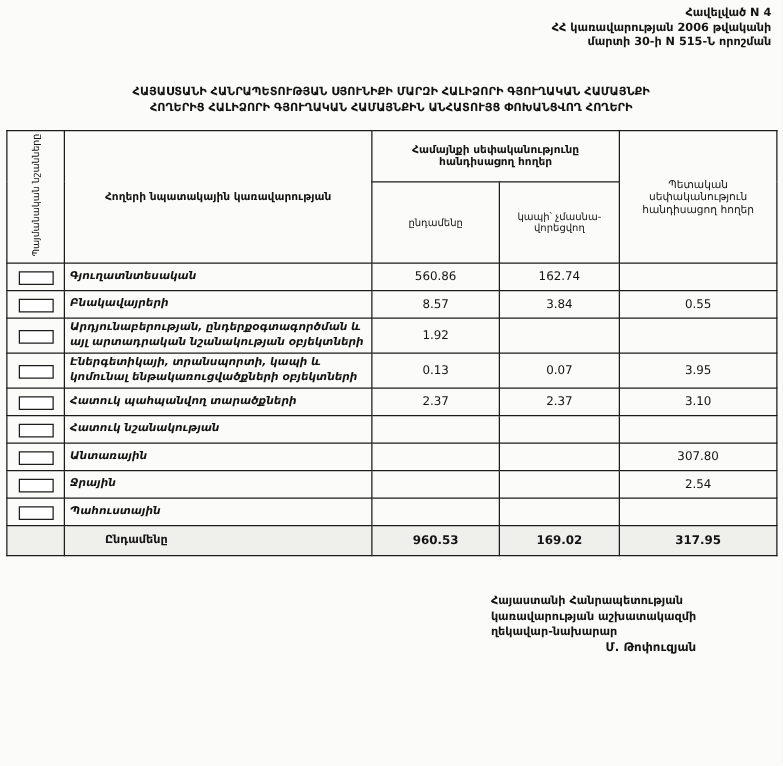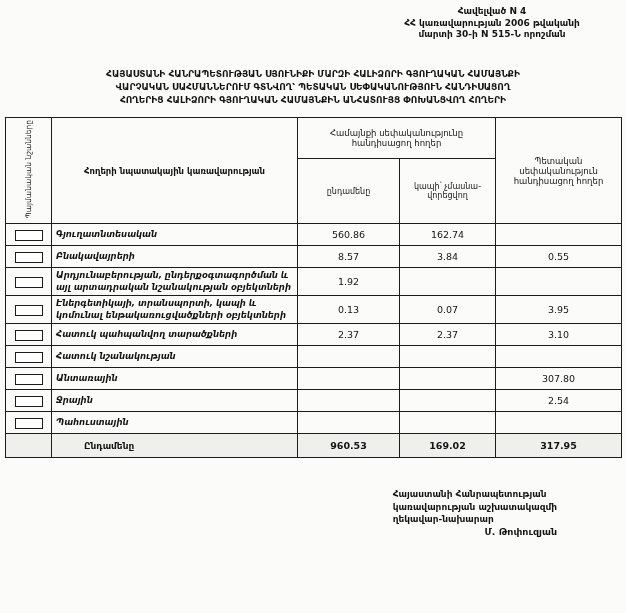--- a/index.html
+++ b/index.html
@@ -14,21 +14,21 @@
     background:#fbfbf9;
     padding:6px 5px 0 5px;
     position:relative;
     overflow:hidden;
   }
   
   .top-ref {
     width:250px;
     margin-left:auto;
     margin-right:4px;
-    text-align:center;
+    text-align:right;
     font-size:9px;
     font-weight:bold;
     line-height:1.3;
   }
   
   .doc-title {
     text-align:center;
     font-size:13px;
     font-weight:bold;
     letter-spacing:1.5px;
@@ -70,21 +70,21 @@
     line-height:1;
   }
   th.purpose-head {
     font-size:8.5px;
     font-weight:bold;
     text-align:center;
     padding:2px 10px;
   }
   th.group-head {
     font-size:8.5px;
-    font-weight:normal;
+    font-weight:bold;
     height:40px;
     text-align:center;
     padding:2px 14px;
   }
   th.sub-head {
     font-size:8px;
     font-weight:normal;
     height:64px;
     text-align:center;
     padding:2px 6px;
@@ -153,21 +153,20 @@
 
   <div class="top-ref">
     <div>Հավելված N 4</div>
     <div>ՀՀ կառավարության 2006 թվականի</div>
     <div>մարտի 30-ի N 515-Ն որոշման</div>
   </div>
 
 
   <div class="doc-subtitle">
     <div>ՀԱՅԱՍՏԱՆԻ ՀԱՆՐԱՊԵՏՈՒԹՅԱՆ ՍՅՈՒՆԻՔԻ ՄԱՐԶԻ ՀԱԼԻՁՈՐԻ ԳՅՈՒՂԱԿԱՆ ՀԱՄԱՅՆՔԻ</div>
-    <div>ՎԱՐՉԱԿԱՆ ՍԱՀՄԱՆՆԵՐՈՒՄ ԳՏՆՎՈՂ՝ ՊԵՏԱԿԱՆ ՍԵՓԱԿԱՆՈՒԹՅՈՒՆ ՀԱՆԴԻՍԱՑՈՂ</div>
     <div>ՀՈՂԵՐԻՑ ՀԱԼԻՁՈՐԻ ԳՅՈՒՂԱԿԱՆ ՀԱՄԱՅՆՔԻՆ ԱՆՀԱՏՈՒՅՑ ՓՈԽԱՆՑՎՈՂ ՀՈՂԵՐԻ</div>
   </div>
 
   <table class="land-table">
     <colgroup>
       <col class="c-sym">
         <col class="c-lbl">
         <col class="c-tot">
         <col class="c-npr">
         <col class="c-state">

